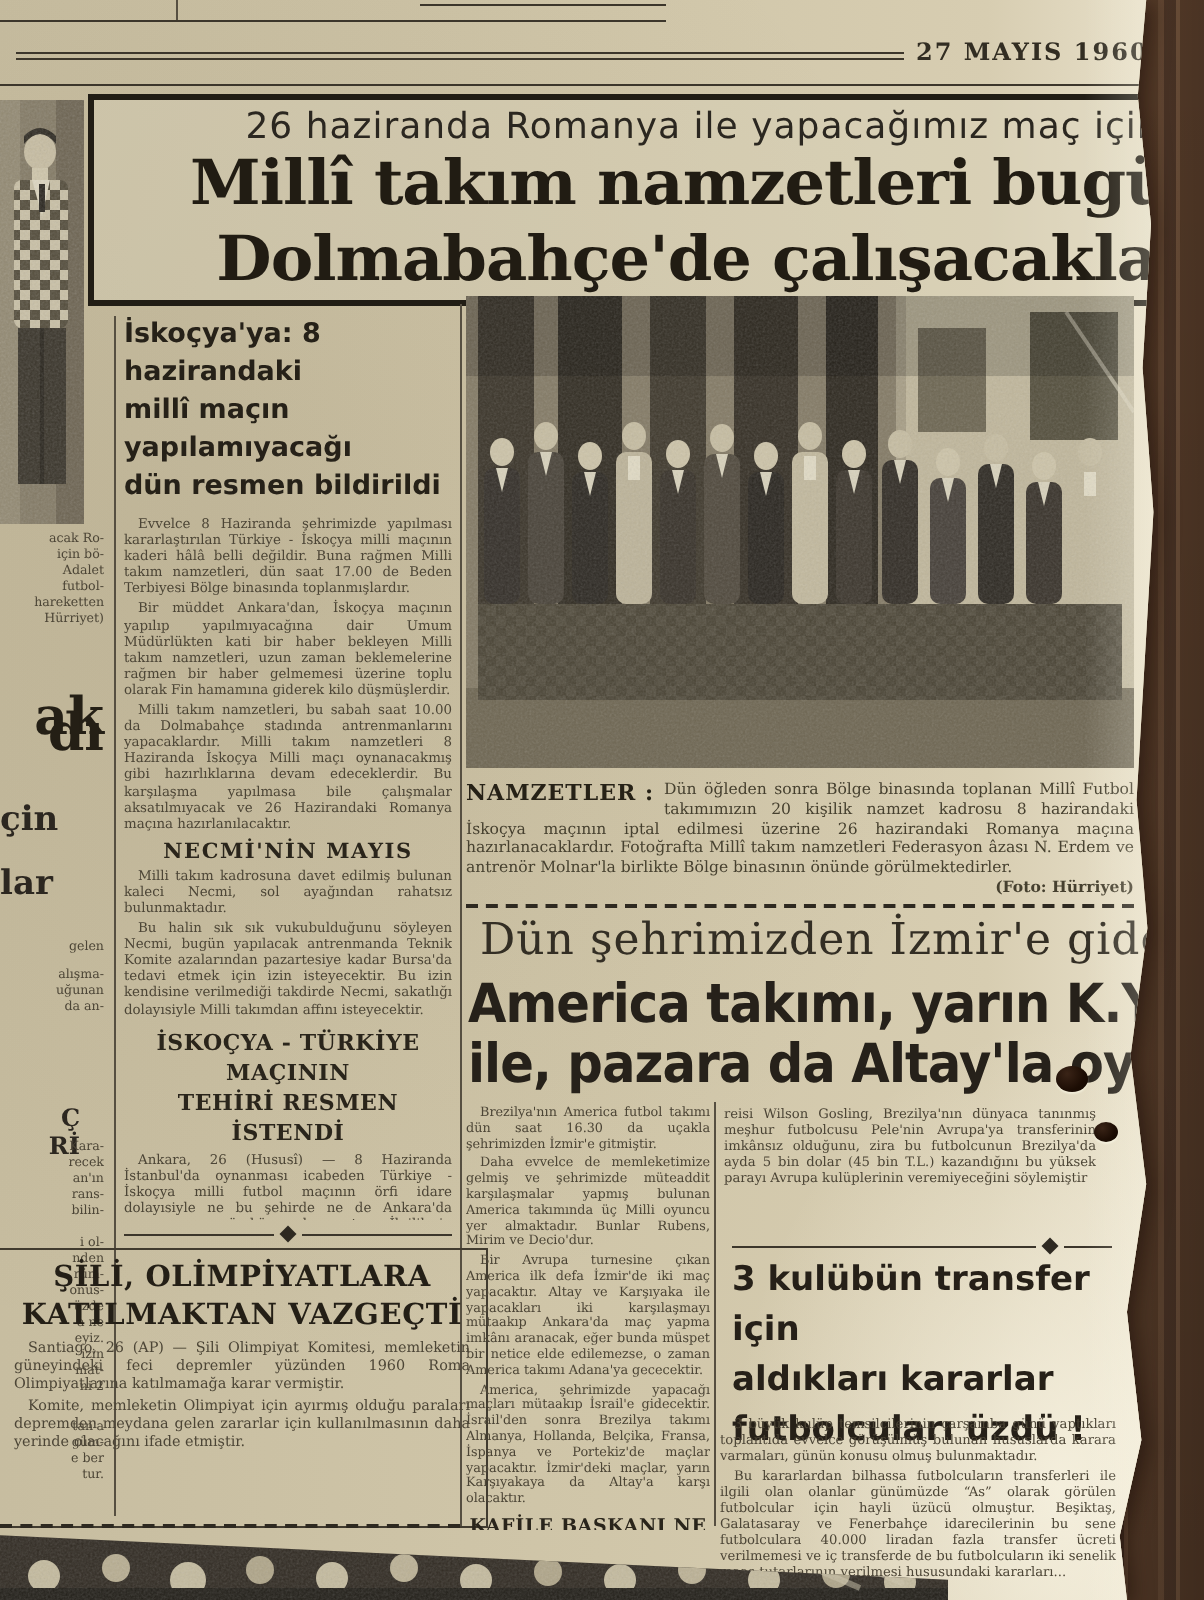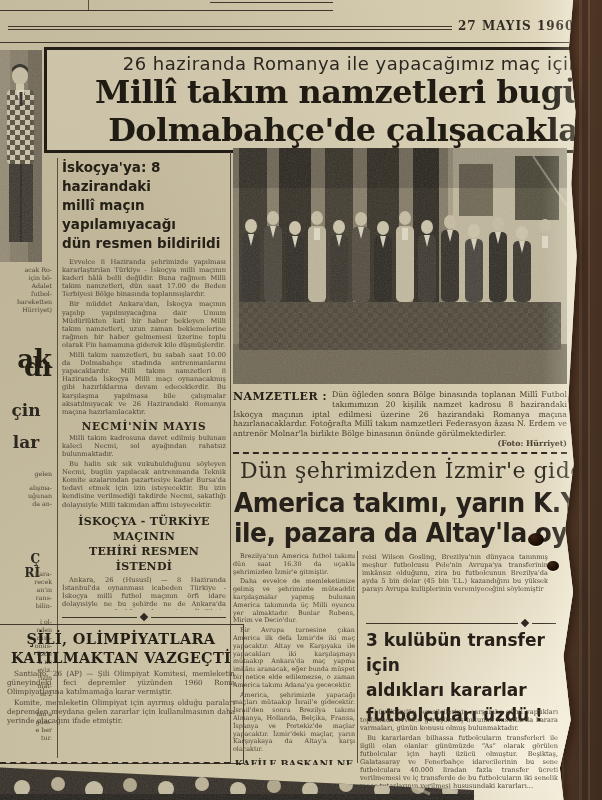--- a/index.html
+++ b/index.html
@@ -50,21 +50,21 @@
   .dashed{border-top:2px dashed #2e2920;}
   
   .amer-top{font:500 22px "DejaVu Serif",serif;color:#332e24;letter-spacing:.5px;white-space:nowrap;}
   .amer-main{font:bold 27px "DejaVu Sans",sans-serif;color:#26211a;letter-spacing:-.5px;transform:scaleX(.92);transform-origin:left;white-space:nowrap;}
   .col-small .para{font-size:6.4px;line-height:7.8px;}
   .kafile{font:bold 9.5px "DejaVu Serif",serif;text-align:center;color:#2a251b;margin:4px 0 2px;letter-spacing:.3px;}
   .transfer-head{font:bold 17px "DejaVu Sans",sans-serif;color:#262018;line-height:25px;white-space:pre-line;letter-spacing:0;}
   
   .frag{font:400 6.3px "DejaVu Serif",serif;color:#4c4536;line-height:8px;white-space:pre-line;text-align:right;}
   .frag-big{font:bold 26px "DejaVu Serif",serif;color:#241f15;text-align:right;}
-  .frag-mid{font:bold 17px "DejaVu Serif",serif;color:#2c2720;text-align:center;}
+  .frag-mid{font:bold 17px "DejaVu Serif",serif;color:#2c2720;text-align:left;}
   .frag-cap{font:bold 12px "DejaVu Serif",serif;color:#2c2720;text-align:right;}
   .hole{position:absolute;border-radius:50%;background:radial-gradient(circle at 35% 30%,#3a2417 0%,#1c0d04 60%,#120700 100%);box-shadow:0 1px 1px rgba(255,255,240,.5);}
 </style>
 </head>
 <body>
 
 <div class="wood-shade"></div>
 
 <div class="paper-wrap">
 <div class="paper">

